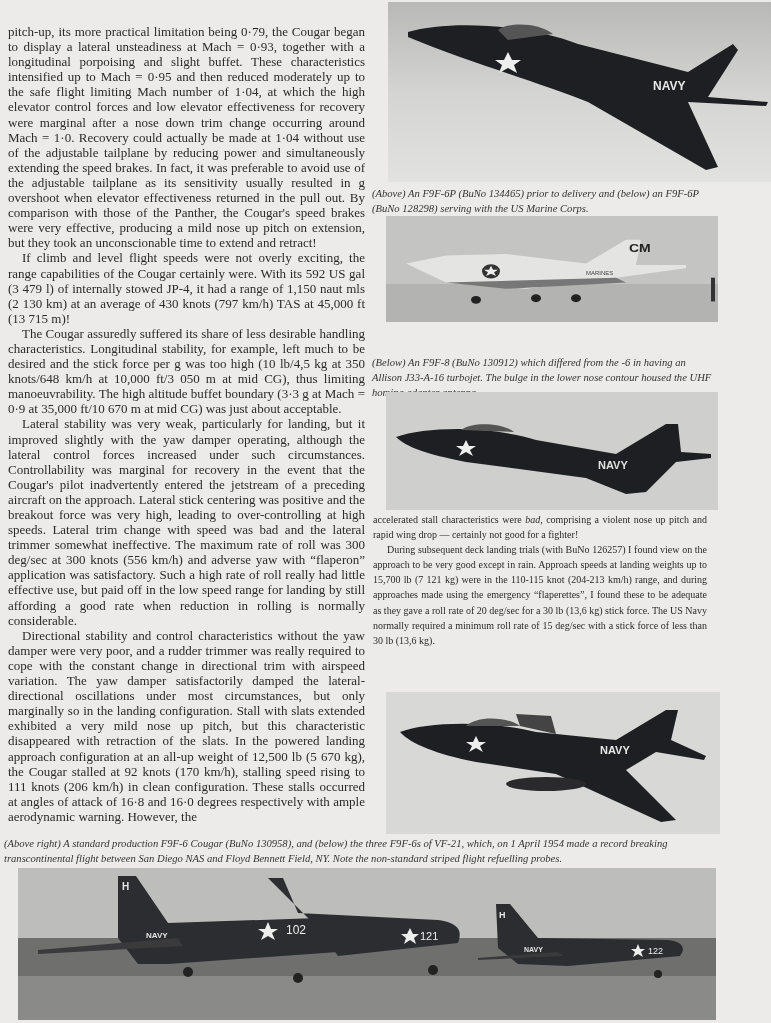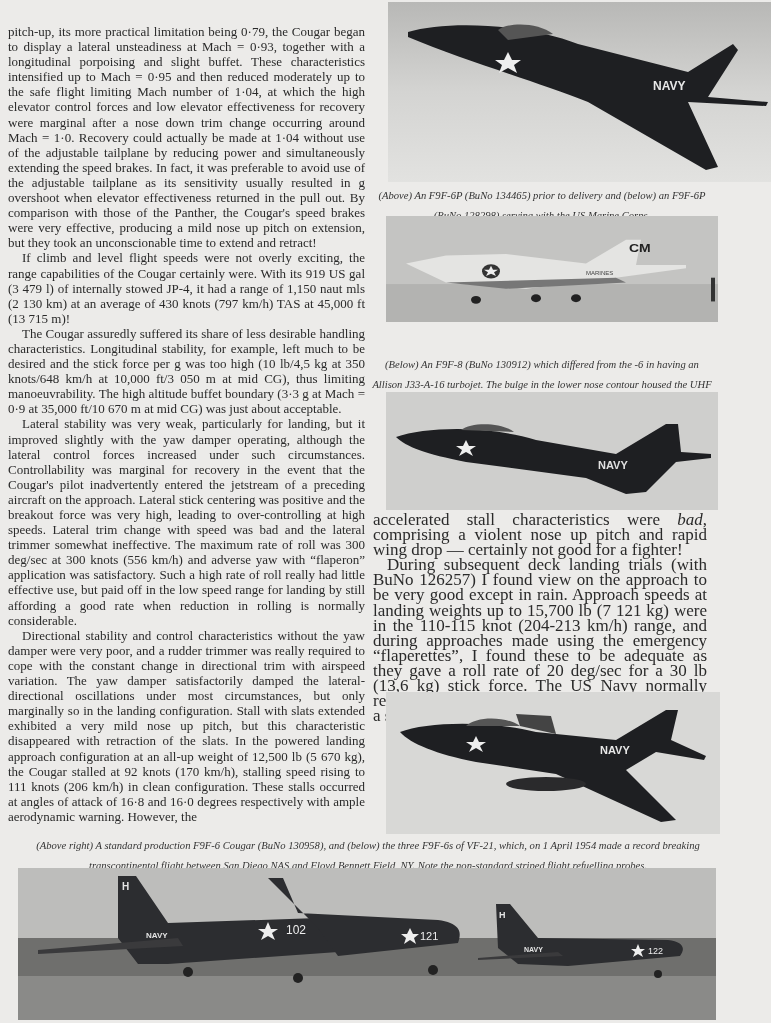--- a/index.html
+++ b/index.html
@@ -11,39 +11,39 @@
     position: relative;
   }
   .col-left {
     position: absolute; left: 8px; top: 24px; width: 357px;
     font-size: 13px; line-height: 15.1px; text-align: justify;
   }
   .col-left p { margin: 0; text-indent: 0; }
   .col-left p.ind { text-indent: 14px; }
   .col-right-text {
     position: absolute; left: 373px; top: 512px; width: 334px;
-    font-size: 17px; line-height: 15.1px; text-align: justify;
+    font-size: 10px; line-height: 15.1px; text-align: justify;
   }
   .col-right-text p { margin: 0; }
   .col-right-text p.ind { text-indent: 14px; }
   .caption {
-    position: absolute; font-style: italic; font-size: 10.6px; line-height: 20px;
-    text-align: center; color: #333;
+    position: absolute; font-style: italic; font-size: 10.6px; line-height: 15px;
+    color: #333;
   }
   .photo {
     position: absolute; overflow: hidden; margin-left: 12px;
   }
   .photo svg { display: block; width: 100%; height: 100%; }
 </style>
 </head>
 <body>
 
 <div class="col-left">
   <p>pitch-up, its more practical limitation being 0·79, the Cougar began to display a lateral unsteadiness at Mach = 0·93, together with a longitudinal porpoising and slight buffet. These characteristics intensified up to Mach = 0·95 and then reduced moderately up to the safe flight limiting Mach number of 1·04, at which the high elevator control forces and low elevator effectiveness for recovery were marginal after a nose down trim change occurring around Mach = 1·0. Recovery could actually be made at 1·04 without use of the adjustable tailplane by reducing power and simultaneously extending the speed brakes. In fact, it was preferable to avoid use of the adjustable tailplane as its sensitivity usually resulted in g overshoot when elevator effectiveness returned in the pull out. By comparison with those of the Panther, the Cougar's speed brakes were very effective, producing a mild nose up pitch on extension, but they took an unconscionable time to extend and retract!</p>
-  <p class="ind">If climb and level flight speeds were not overly exciting, the range capabilities of the Cougar certainly were. With its 919 US gal (3 479 l) of internally stowed JP-4, it had a range of 1,150 naut mls (2 130 km) at an average of 430 knots (797 km/h) TAS at 45,000 ft (13 715 m)!</p>
+  <p class="ind">If climb and level flight speeds were not overly exciting, the range capabilities of the Cougar certainly were. With its 592 US gal (3 479 l) of internally stowed JP-4, it had a range of 1,150 naut mls (2 130 km) at an average of 430 knots (797 km/h) TAS at 45,000 ft (13 715 m)!</p>
   <p class="ind">The Cougar assuredly suffered its share of less desirable handling characteristics. Longitudinal stability, for example, left much to be desired and the stick force per g was too high (10 lb/4,5 kg at 350 knots/648 km/h at 10,000 ft/3 050 m at mid CG), thus limiting manoeuvrability. The high altitude buffet boundary (3·3 g at Mach = 0·9 at 35,000 ft/10 670 m at mid CG) was just about acceptable.</p>
   <p class="ind">Lateral stability was very weak, particularly for landing, but it improved slightly with the yaw damper operating, although the lateral control forces increased under such circumstances. Controllability was marginal for recovery in the event that the Cougar's pilot inadvertently entered the jetstream of a preceding aircraft on the approach. Lateral stick centering was positive and the breakout force was very high, leading to over-controlling at high speeds. Lateral trim change with speed was bad and the lateral trimmer somewhat ineffective. The maximum rate of roll was 300 deg/sec at 300 knots (556 km/h) and adverse yaw with “flaperon” application was satisfactory. Such a high rate of roll really had little effective use, but paid off in the low speed range for landing by still affording a good rate when reduction in rolling is normally considerable.</p>
   <p class="ind">Directional stability and control characteristics without the yaw damper were very poor, and a rudder trimmer was really required to cope with the constant change in directional trim with airspeed variation. The yaw damper satisfactorily damped the lateral-directional oscillations under most circumstances, but only marginally so in the landing configuration. Stall with slats extended exhibited a very mild nose up pitch, but this characteristic disappeared with retraction of the slats. In the powered landing approach configuration at an all-up weight of 12,500 lb (5 670 kg), the Cougar stalled at 92 knots (170 km/h), stalling speed rising to 111 knots (206 km/h) in clean configuration. These stalls occurred at angles of attack of 16·8 and 16·0 degrees respectively with ample aerodynamic warning. However, the</p>
 </div>
 
 <div class="photo" style="left:376px; top:2px; width:395px; height:180px;">
   <svg viewBox="0 0 395 180" preserveAspectRatio="none">
     <defs>
       <linearGradient id="sky1" x1="0" y1="0" x2="0" y2="1">
         <stop offset="0" stop-color="#b8b8b6"></stop>

